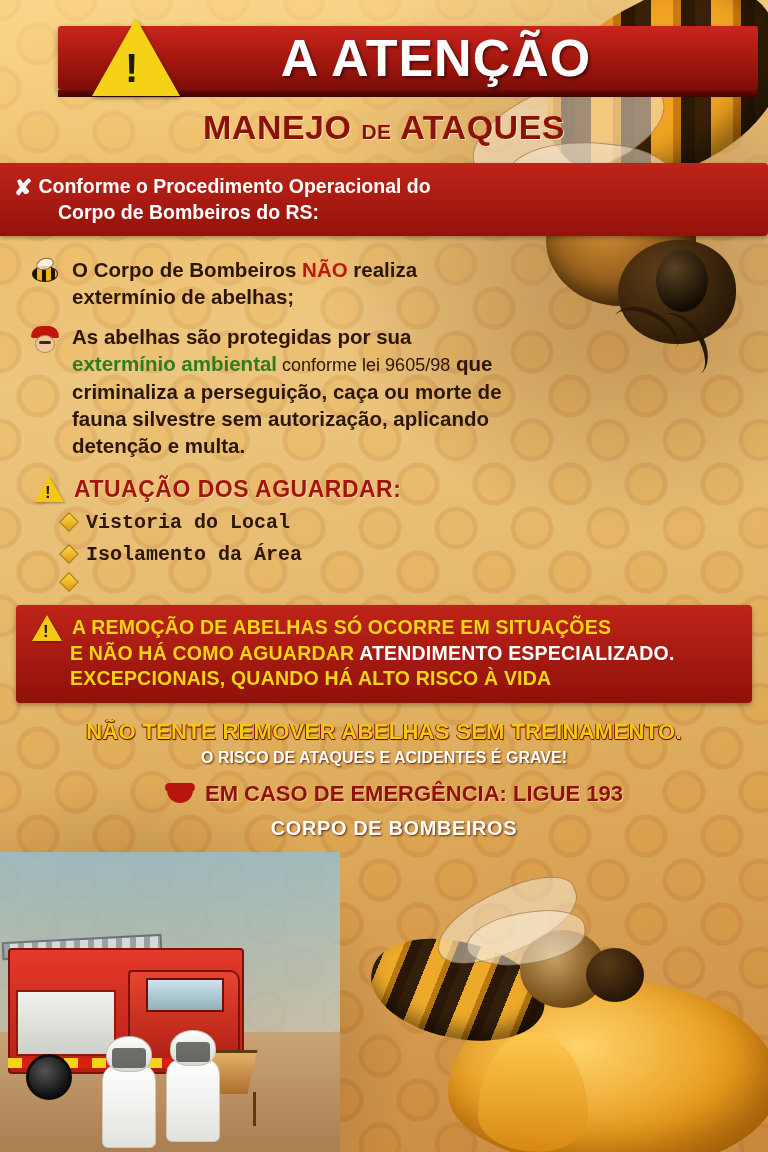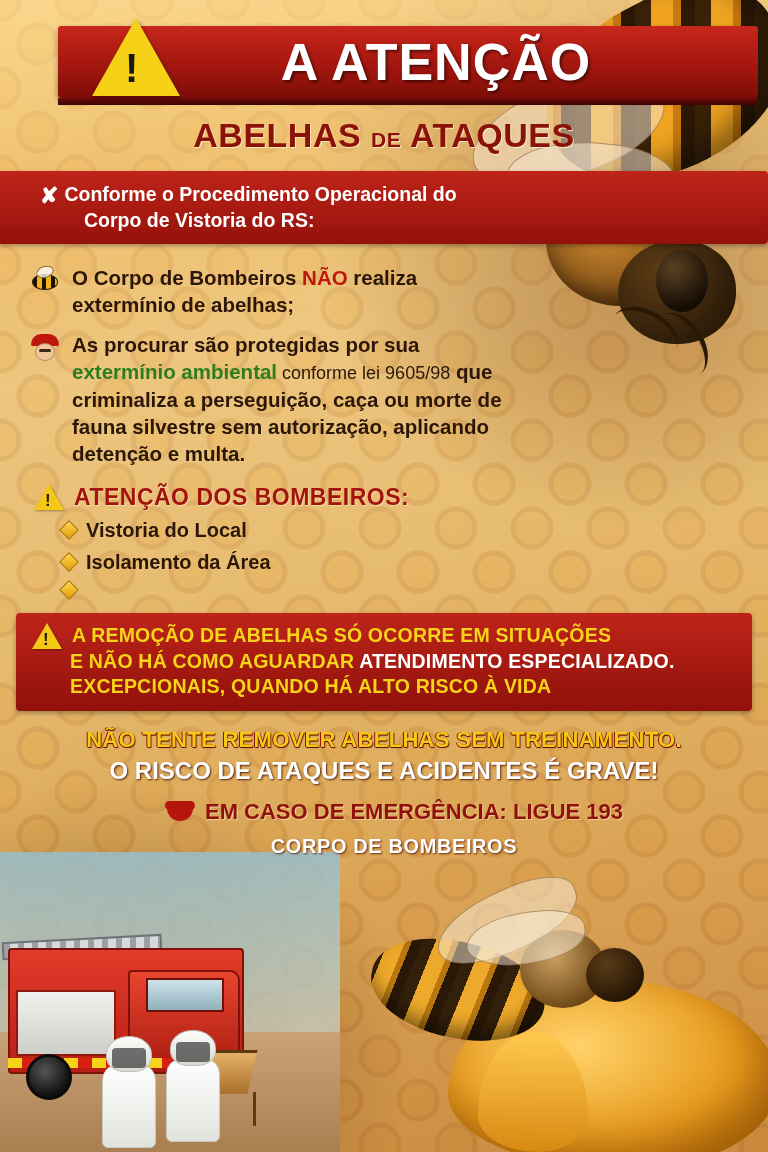--- a/index.html
+++ b/index.html
@@ -170,21 +170,21 @@
     position:absolute; left: 214px; bottom: 26px; width: 42px; height: 34px;
     border-left: 3px solid #5d3a12; border-right: 3px solid #5d3a12; transform: skewX(0deg);
   }
 
   
   .content { position: relative; z-index: 5; }
 
   
   .title-wrap { position: relative; padding-top: 26px; }
   .title-bar {
-    position: relative; margin: 0 10px 0 58px; height: 72px;
+    position: relative; margin: 0 10px 0 58px; height: 64px;
     background: linear-gradient(180deg,#c8261b 0%, #a3170f 55%, #7d0d08 100%);
     border-radius: 3px;
     box-shadow: 0 3px 6px rgba(0,0,0,0.35);
     display: flex; align-items: center; justify-content: center;
   }
   .title-bar::after {
     content:""; position:absolute; left: 0; right: 0; bottom: -7px; height: 7px;
     background: linear-gradient(180deg,#6d0a06,#3d0503);
   }
   .title-text {
@@ -214,21 +214,21 @@
     text-shadow: 1px 1px 0 rgba(255,240,210,0.8);
     letter-spacing: 0.5px;
   }
   .subtitle .small { font-size: 21px; }
 
   
   .banner {
     margin-top: 16px; margin-left: 0; 
     background: linear-gradient(180deg,#c0241a 0%, #9a130c 60%, #72,0,0 100%);
     background: linear-gradient(180deg,#bf2419 0%, #94120b 100%);
-    padding: 9px 18px 11px 40px;
+    padding: 9px 18px 11px 14px;
     color: #fff; font-weight: bold; font-size: 19.5px; line-height: 1.28;
     border-radius: 0 4px 4px 0;
     box-shadow: 0 2px 4px rgba(0,0,0,0.3);
   }
   .banner .l2 { display:block; padding-left: 44px; }
   .x-mark { display:inline-block; color:#fff; font-size: 22px; font-weight: bold; margin-right: 6px; transform: translateY(2px); }
 
   
   .bullet-list { margin: 20px 0 0 28px; }
   .bullet {
@@ -272,21 +272,21 @@
     border-bottom: 26px solid #f5c816;
     filter: drop-shadow(1px 1px 1px rgba(0,0,0,0.35));
   }
   .mini-tri span {
     position:absolute; left: -4px; top: 7px; font-size: 17px; font-weight: bold; color:#241a04;
   }
   .sec-head .label {
     font-size: 23px; font-weight: bold; color: #a3140c; letter-spacing: 0.5px;
     text-shadow: 1px 1px 0 rgba(255,240,210,0.6);
   }
-  .diamond-list { margin-left: 62px; }
+  .diamond-list { margin-left: 62px; font-family: Liberation Mono, monospace; }
   .diamond-item { display:flex; align-items:center; gap: 10px; margin-bottom: 9px; }
   .diamond {
     width: 14px; height: 14px; background: linear-gradient(135deg,#ffd84a,#e09a0c);
     transform: rotate(45deg); border: 1px solid #a8740a; flex: 0 0 14px;
   }
   .diamond-item .t { font-size: 20px; color: #2b1608; font-weight: bold; }
 
   
   .alert-banner {
     margin: 16px 16px 0 16px;
@@ -308,21 +308,21 @@
     color: #2b1608; font-weight: 600;
   }
 
   
   .warn-lines { margin-top: 16px; text-align: center; }
   .warn-lines .wl1 {
     font-size: 22px; font-weight: bold; color: #f5c816; letter-spacing: 0.3px;
     text-shadow: 1px 1px 1px rgba(90,20,0,0.85), -1px 0 0 #8f110a, 0 1px 0 #8f110a;
   }
   .warn-lines .wl2 {
-    margin-top: 4px; font-size: 24px; font-weight: bold; color: #ffffff;
+    margin-top: 4px; font-size: 16px; font-weight: bold; color: #ffffff;
     text-shadow: 1px 1px 2px rgba(80,20,0,0.9);
   }
 
   
   .emerg { margin-top: 14px; text-align:center;margin-left:20px; }
   .emerg-row { display:inline-flex; align-items:center; gap: 10px; }
   .phone-ic { width: 30px; height: 26px; position: relative; }
   .phone-ic .bell {
     position:absolute; left: 2px; top: 8px; width: 26px; height: 14px; border-radius: 0 0 14px 14px;
     background: #b5150c;
@@ -397,29 +397,29 @@
 
   <div class="content">
 
     <div class="title-wrap">
       <div class="title-bar">
         <div class="title-text">A ATENÇÃO</div>
       </div>
       <div class="warn-triangle"></div>
       <div class="warn-excl">!</div>
       <div class="subtitle">
-        <span>ABELHAS</span>
+        <span>MANEJO</span>
         <span class="small">DE</span>
         <span>ATAQUES</span>
       </div>
     </div>
 
     <div class="banner">
       <span class="x-mark">✘</span><span>Conforme o Procedimento Operacional do</span>
-      <span class="l2">Corpo de Vistoria do RS:</span>
+      <span class="l2">Corpo de Bombeiros do RS:</span>
     </div>
 
     <div class="bullet-list">
 
       <div class="bullet">
         <div class="ic ic-bee">
           <div class="b-body"></div>
             <div class="b-wing"></div>
         </div>
         <div class="txt">
@@ -427,32 +427,32 @@
         </div>
       </div>
 
       <div class="bullet">
         <div class="ic ic-fire">
           <div class="hat"></div>
             <div class="face"></div>
             <div class="eyes"></div>
         </div>
         <div class="txt">
-          <span>As procurar são protegidas por sua </span><span class="green">extermínio ambiental</span><span class="thin"> conforme lei 9605/98</span>
+          <span>As abelhas são protegidas por sua </span><span class="green">extermínio ambiental</span><span class="thin"> conforme lei 9605/98</span>
           <span>que criminaliza a perseguição, caça ou morte de fauna silvestre sem autorização, aplicando detenção e multa.</span>
         </div>
       </div>
 
     </div>
 
     <div class="sec-head">
       <div class="mini-tri">
         <span>!</span>
       </div>
-      <div class="label">ATENÇÃO DOS BOMBEIROS:</div>
+      <div class="label">ATUAÇÃO DOS AGUARDAR:</div>
     </div>
 
     <div class="diamond-list">
       <div class="diamond-item">
         <span class="diamond"></span>
         <span class="t">Vistoria do Local</span>
       </div>
       <div class="diamond-item">
         <span class="diamond"></span>
         <span class="t">Isolamento da Área</span>

